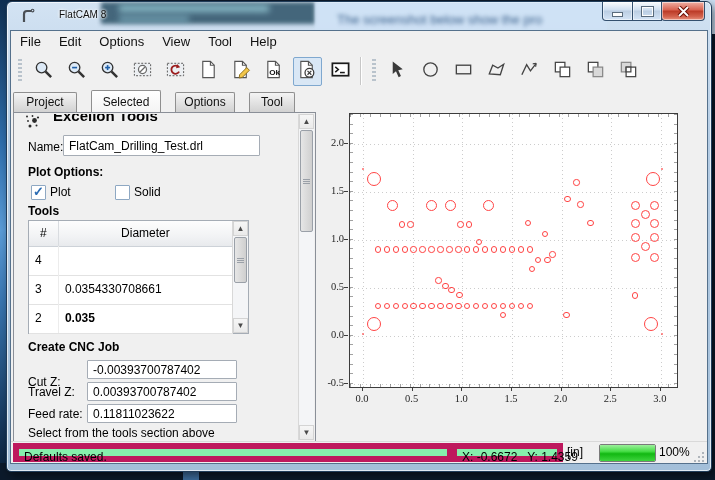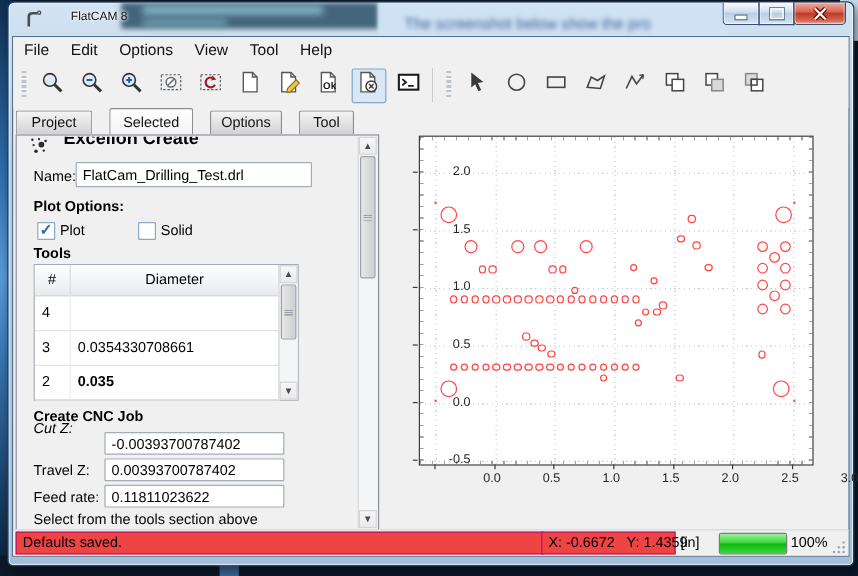--- a/index.html
+++ b/index.html
@@ -96,31 +96,31 @@
   .gridline-v{position:absolute;top:0;width:1px;height:100%;
     background:repeating-linear-gradient(#cccccc 0 1px,transparent 1px 4px);}
   .gridline-h{position:absolute;left:0;height:1px;width:100%;
     background:repeating-linear-gradient(90deg,#cccccc 0 1px,transparent 1px 4px);}
   .minor-x{position:absolute;left:0;width:100%;height:3px;opacity:.55;
     background:repeating-linear-gradient(90deg,#555 0 1px,transparent 1px 9.93px);}
   .minor-y{position:absolute;top:0;height:100%;width:3px;opacity:.55;
     background:repeating-linear-gradient(#555 0 1px,transparent 1px 9.6px);}
   .tick-x{position:absolute;width:1px;height:4px;background:#3c3c3c;}
   .tick-y{position:absolute;width:4px;height:1px;background:#3c3c3c;}
-  .tlabel{position:absolute;font-family:Liberation Sans, sans-serif;font-size:10.5px;color:#262626;margin-left:48px;}
+  .tlabel{position:absolute;font-family:Liberation Serif, serif;font-size:10.5px;color:#262626;}
   .tlabel.x{width:34px;text-align:center;}
   .tlabel.y{width:26px;text-align:right;}
   .hole{position:absolute;border:1.2px solid #f44;border-radius:50%;background:transparent;}
 
   
   .readout-box{position:absolute;left:306px;top:391px;width:387px;height:20px;box-sizing:border-box;
     border:1px solid #9aa0a8;background:#f2f2f2;line-height:18px;padding-left:6px;font-size:12.5px;color:#000;white-space:pre;}
   .statusbar{position:absolute;left:0;right:0;bottom:0;height:21px;background:#f0f0f0;border-top:1px solid #d9d9d9;}
-  .status-box{position:absolute;box-sizing:border-box;height:19px;top:1px;border:1px solid #be185d;
-    font-size:12px;color:#000;line-height:17px;padding-left:5px;white-space:pre;background:#ef4444;}
+  .status-box{position:absolute;box-sizing:border-box;height:19px;top:1px;border:6px solid #be185d;
+    font-size:12px;color:#000;line-height:17px;padding-left:5px;white-space:pre;background:#86efac;}
   .units{position:absolute;left:556px;top:3px;font-size:12px;color:#000;}
   .progress{position:absolute;left:588px;top:2px;width:55px;height:16px;border:1px solid #7a7a7a;border-radius:2px;background:#fdfdfd;overflow:hidden;}
   .progress-fill{height:100%;
     background:linear-gradient(#9df09d,#46dd46 40%,#12b812 55%,#3ed43e);}
   .progress-label{position:absolute;left:648px;top:3px;font-size:12px;color:#000;}
   .resize-grip{position:absolute;right:2px;bottom:2px;width:12px;height:12px;}
 </style>
 </head>
 <body>
 
@@ -308,21 +308,21 @@
               <circle cx="3" cy="2.5" r="1"></circle>
               <circle cx="8.5" cy="2" r="0.9"></circle>
               <circle cx="14" cy="3.5" r="1.1"></circle>
               <circle cx="4" cy="7" r="0.9"></circle>
               <circle cx="10.5" cy="6.5" r="2.4"></circle>
               <circle cx="6" cy="12" r="1.5"></circle>
               <circle cx="12.5" cy="11.5" r="1"></circle>
             </svg>
         </div>
         <div class="obj-head-clip">
-          <span class="obj-head">Excellon Create</span>
+          <span class="obj-head">Excellon Tools</span>
         </div>
 
         <span class="lbl p-abs" style="left:13px;top:26px;">Name:</span>
         <input class="tinput" style="left: 48px; top: 21px; width: 197px;" value="FlatCam_Drilling_Test.drl">
 
         <span class="lbl b p-abs" style="left:13px;top:51px;">Plot Options:</span>
 
         <span class="cb-box" style="left:16px;top:71px;">
             <span class="cb-check">✓</span>
           </span>
@@ -354,21 +354,21 @@
             <div class="sb-btn" style="top:0;">▲</div>
             <div class="sb-thumb" style="top:16px;height:44px;">
                 <div class="sb-grip"></div>
               </div>
             <div class="sb-btn" style="top:97px;">▼</div>
           </div>
         </div>
 
         <span class="lbl b p-abs" style="left:13px;top:226px;">Create CNC Job</span>
         <div id="cnc-fields">
-            <span class="lbl p-abs" style="left: 13px; top: 236px; font-style: italic;">Cut Z:</span>
+            <span class="lbl p-abs" style="left: 13px; top: 261px;">Cut Z:</span>
             <input class="tinput" value="-0.00393700787402" style="left: 72px; top: 246px; width: 150px; height: 19px;">
             <span class="lbl p-abs" style="left: 13px; top: 271px;">Travel Z:</span>
             <input class="tinput" value="0.00393700787402" style="left: 72px; top: 268px; width: 150px; height: 19px;">
             <span class="lbl p-abs" style="left: 13px; top: 293px;">Feed rate:</span>
             <input class="tinput" value="0.11811023622" style="left: 72px; top: 290px; width: 150px; height: 19px;">
           </div>
 
         <span class="lbl p-abs" style="left:13px;top:312px;">Select from the tools section above</span>
       </div>
 

